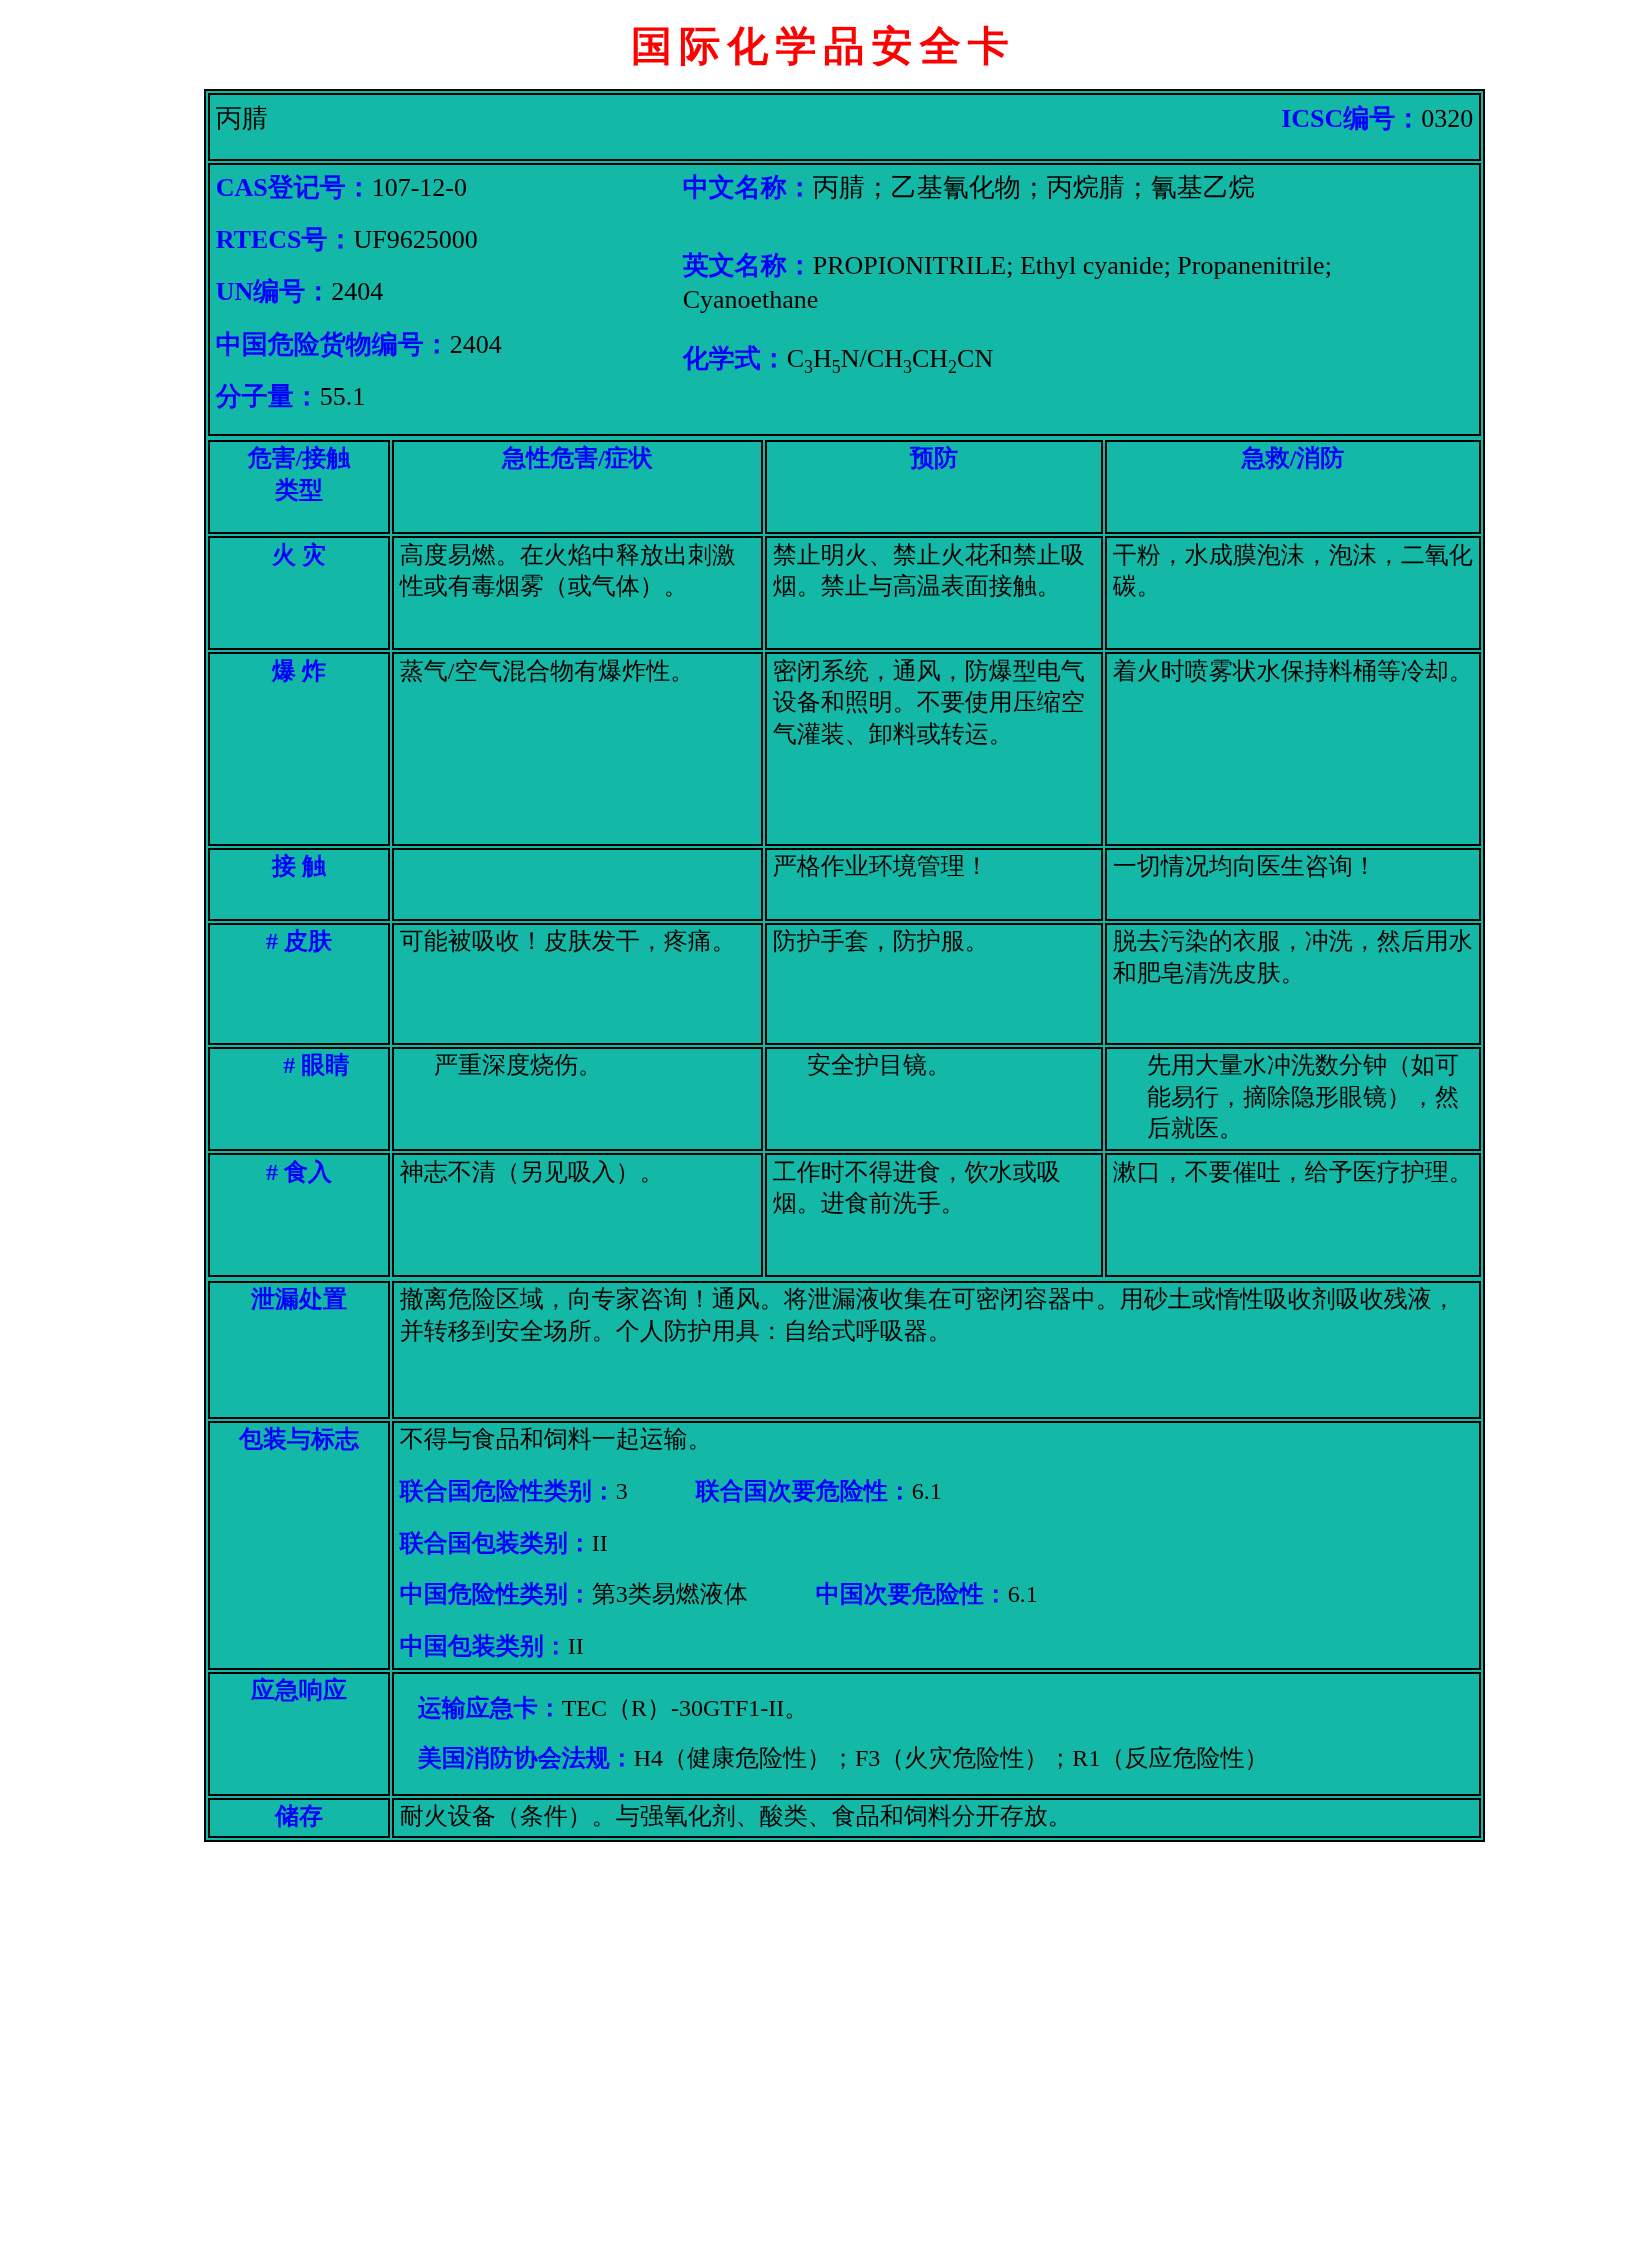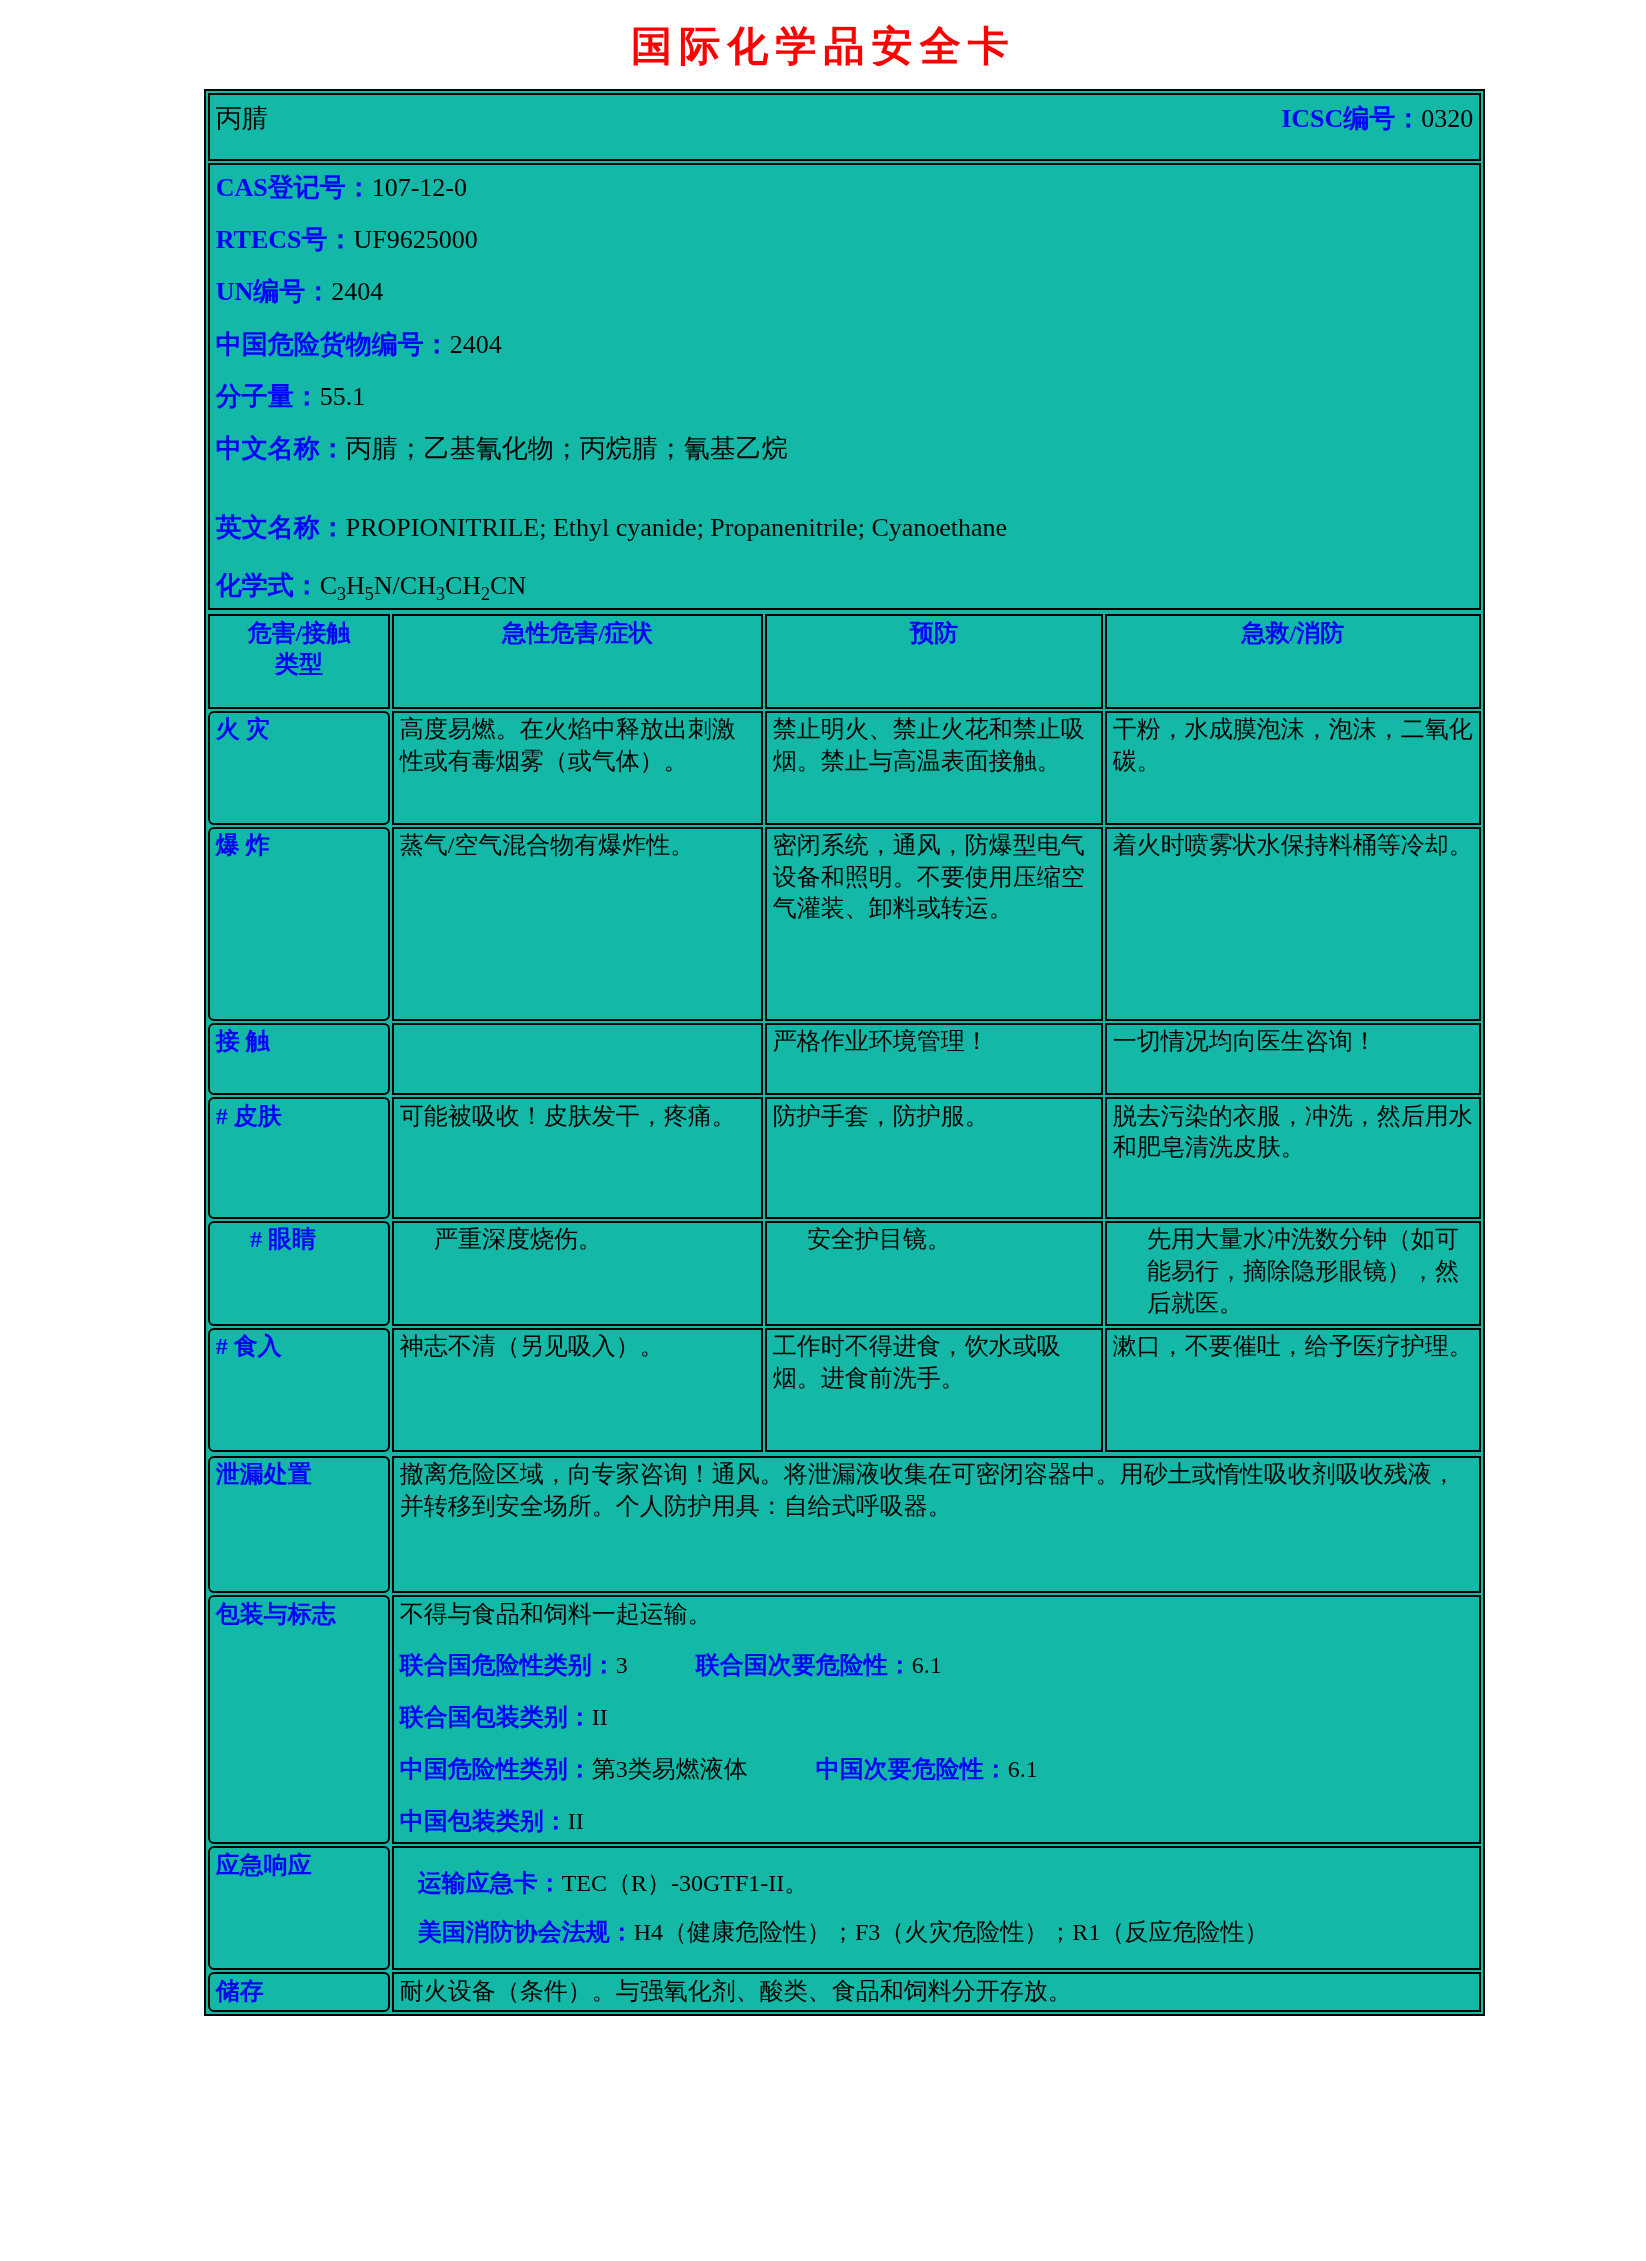--- a/index.html
+++ b/index.html
@@ -45,36 +45,36 @@
   }
   
   .namebar {
     display: flex;
     justify-content: space-between;
     align-items: flex-start;
     font-size: 26px;
     padding-top: 5.7px;
   }
   
-  .idwrap { display: flex; font-size: 26px; padding-top: 4.3px; flex-direction: column; }
+  .idwrap { display: flex; font-size: 26px; padding-top: 4.3px; }
   .idleft { width: 467px; flex: none; }
   .idright { flex: 1; }
   .idline { margin: 0 0 18px 0; }
   .cn-line { margin: 0 0 44px 0; }
   .en-line { margin: 0 0 24px 0; }
   .lbl { color: #0000ff; font-weight: bold; }
   sub.fsub { font-size: 18px; }
   
   td.typecell {
+    text-align: center;
     vertical-align: middle;
     color: #0000ff;
     font-weight: bold;
     font-size: 26px;
     padding: 2.9px;
-    border-radius: 6px;
   }
   td.hdrcell {
     text-align: center;
     vertical-align: middle;
     color: #0000ff;
     font-weight: bold;
     font-size: 26px;
     line-height: 1.35;
   }
   tr.h-name  td { height: 61px; }

